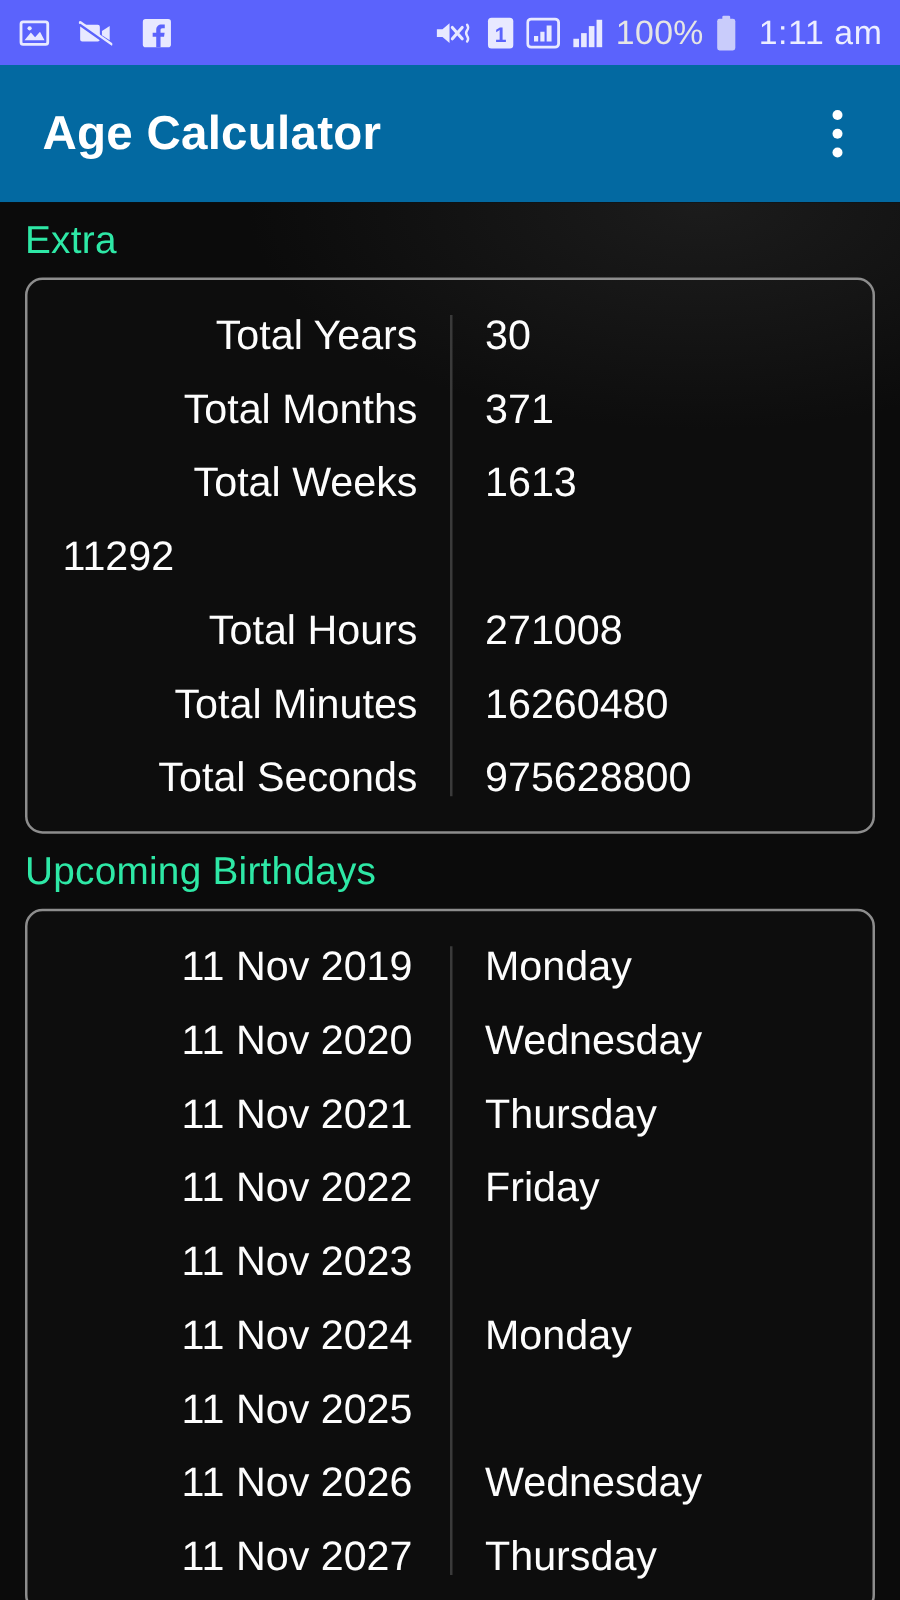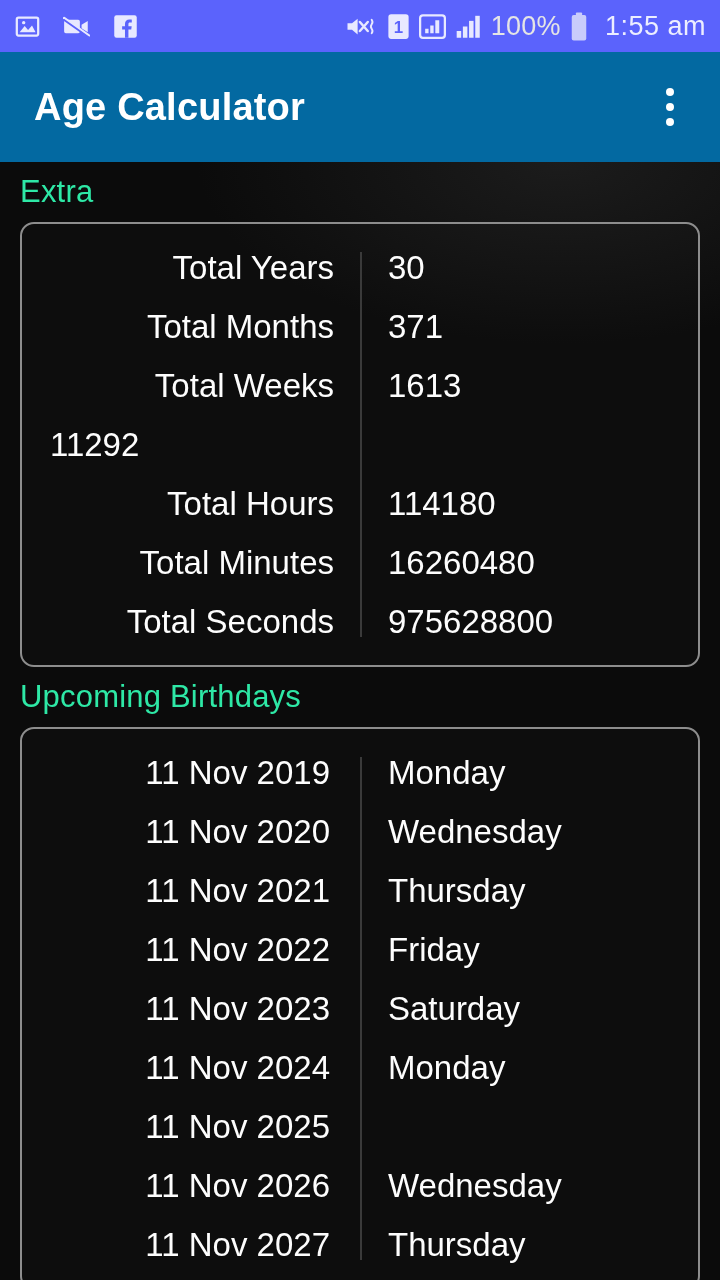--- a/index.html
+++ b/index.html
@@ -168,21 +168,21 @@
         <rect x="18" y="2.5" width="4" height="19.5" fill="#e8e9ff"></rect>
       </svg>
     </span>
     <span class="sb-batt-pct">100%</span>
     <span class="sb-icon">
       <svg width="18" height="29" viewBox="0 0 14 24">
         <rect x="4.4" y="0.5" width="5.2" height="2.4" rx="0.8" fill="#c9ccfb"></rect>
         <rect x="1" y="2.5" width="12" height="21" rx="1.6" fill="#c9ccfb"></rect>
       </svg>
     </span>
-    <span class="sb-time">1:55 am</span>
+    <span class="sb-time">1:11 am</span>
   </div>
 </div>
 
 <div class="appbar">
   <span class="appbar-title">Age Calculator</span>
   <div class="overflow-btn">
     <i></i>
       <i></i>
       <i></i>
   </div>
@@ -204,21 +204,21 @@
         </div>
         <div class="row">
           <div class="cell-label">Total Weeks</div>
           <div class="cell-value">1613</div>
         </div>
         <div class="row">
           <div class="cell-value">11292</div>
         </div>
         <div class="row">
           <div class="cell-label">Total Hours</div>
-          <div class="cell-value">114180</div>
+          <div class="cell-value">271008</div>
         </div>
         <div class="row">
           <div class="cell-label">Total Minutes</div>
           <div class="cell-value">16260480</div>
         </div>
         <div class="row">
           <div class="cell-label">Total Seconds</div>
           <div class="cell-value">975628800</div>
         </div>
       </div>
@@ -239,21 +239,20 @@
         <div class="row">
           <div class="cell-label">11 Nov 2021</div>
           <div class="cell-value">Thursday</div>
         </div>
         <div class="row">
           <div class="cell-label">11 Nov 2022</div>
           <div class="cell-value">Friday</div>
         </div>
         <div class="row">
           <div class="cell-label">11 Nov 2023</div>
-          <div class="cell-value">Saturday</div>
         </div>
         <div class="row">
           <div class="cell-label">11 Nov 2024</div>
           <div class="cell-value">Monday</div>
         </div>
         <div class="row">
           <div class="cell-label">11 Nov 2025</div>
         </div>
         <div class="row">
           <div class="cell-label">11 Nov 2026</div>

